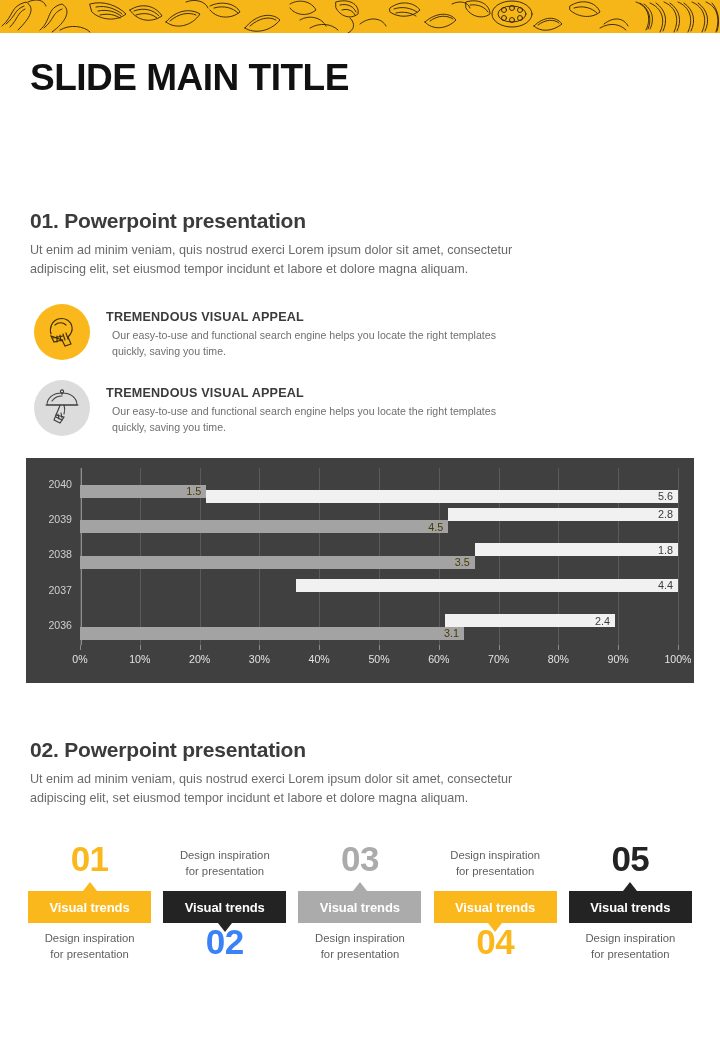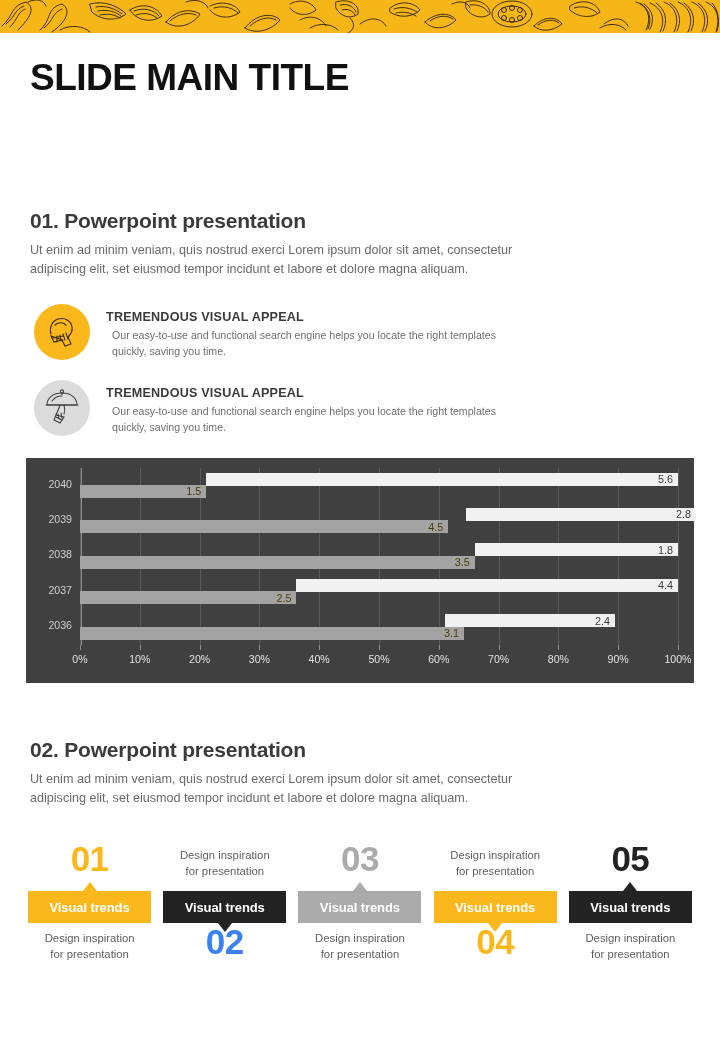--- a/index.html
+++ b/index.html
@@ -373,33 +373,33 @@
         <div class="gridline" style="left: 239.2px;"></div>
         <div class="gridline" style="left: 299px;"></div>
         <div class="gridline" style="left: 358.8px;"></div>
         <div class="gridline" style="left: 418.6px;"></div>
         <div class="gridline" style="left: 478.4px;"></div>
         <div class="gridline" style="left: 538.2px;"></div>
         <div class="gridline" style="left: 598px;"></div>
         <div class="bar-group" style="top: 0px; height: 35.4px;">
           <div class="y-label" style="top: 9.7px;">2040</div>
           <div class="bar-row top" style="top: 4.602px;">
-            <div class="bar white" style="left: 126.178px; width: 471.822px;">
+            <div class="bar white" style="left: 126.178px; width: 471.822px; margin-top: 17px;">
               <span class="bar-label">5.6</span>
             </div>
           </div>
           <div class="bar-row bot" style="top: 16.992px;">
             <div class="bar yellow" style="width: 126.178px;">
               <span class="bar-label">1.5</span>
             </div>
           </div>
         </div>
         <div class="bar-group" style="top: 35.4px; height: 35.4px;">
           <div class="y-label" style="top: 9.7px;">2039</div>
-          <div class="bar-row top" style="top: 4.602px; margin-left: 18px;">
+          <div class="bar-row top" style="top: 4.602px;">
             <div class="bar white" style="left: 368.368px; width: 229.632px;">
               <span class="bar-label">2.8</span>
             </div>
           </div>
           <div class="bar-row bot" style="top: 16.992px;">
             <div class="bar yellow" style="width: 368.368px;">
               <span class="bar-label">4.5</span>
             </div>
           </div>
         </div>
@@ -414,25 +414,20 @@
             <div class="bar yellow" style="width: 394.68px;">
               <span class="bar-label">3.5</span>
             </div>
           </div>
         </div>
         <div class="bar-group" style="top: 106.2px; height: 35.4px;">
           <div class="y-label" style="top: 9.7px;">2037</div>
           <div class="bar-row top" style="top: 4.602px;">
             <div class="bar white" style="left: 216.476px; width: 381.524px;">
               <span class="bar-label">4.4</span>
-            </div>
-          </div>
-          <div class="bar-row bot" style="top: 16.992px;">
-            <div class="bar yellow" style="width: 216.476px;">
-              <span class="bar-label">2.5</span>
             </div>
           </div>
         </div>
         <div class="bar-group" style="top: 141.6px; height: 35.4px; padding-left: 14px;">
           <div class="y-label" style="top: 9.7px;">2036</div>
           <div class="bar-row top" style="top: 4.602px;">
             <div class="bar white" style="left: 365px; width: 170px;">
               <span class="bar-label">2.4</span>
             </div>
           </div>

